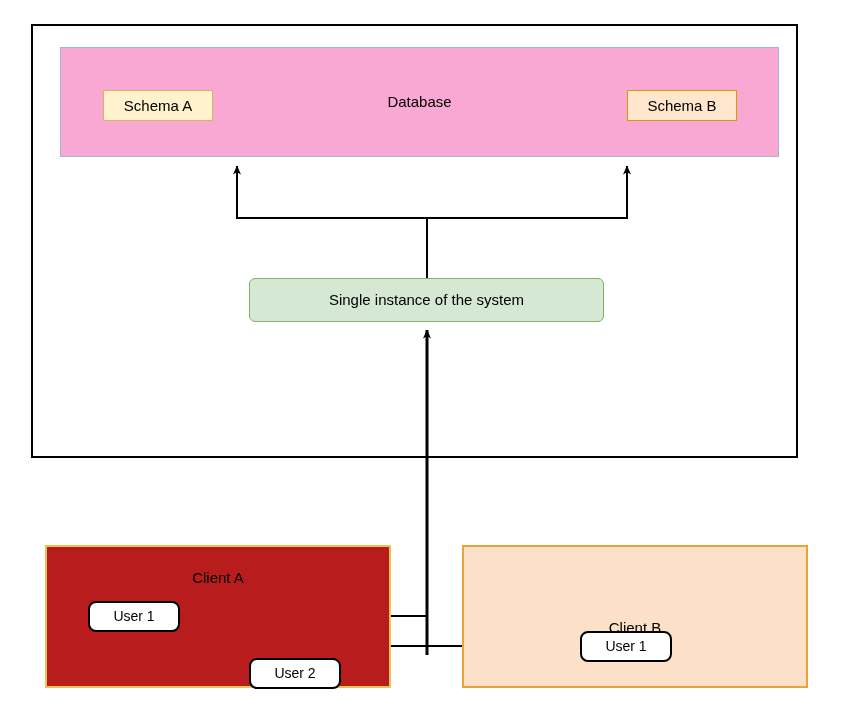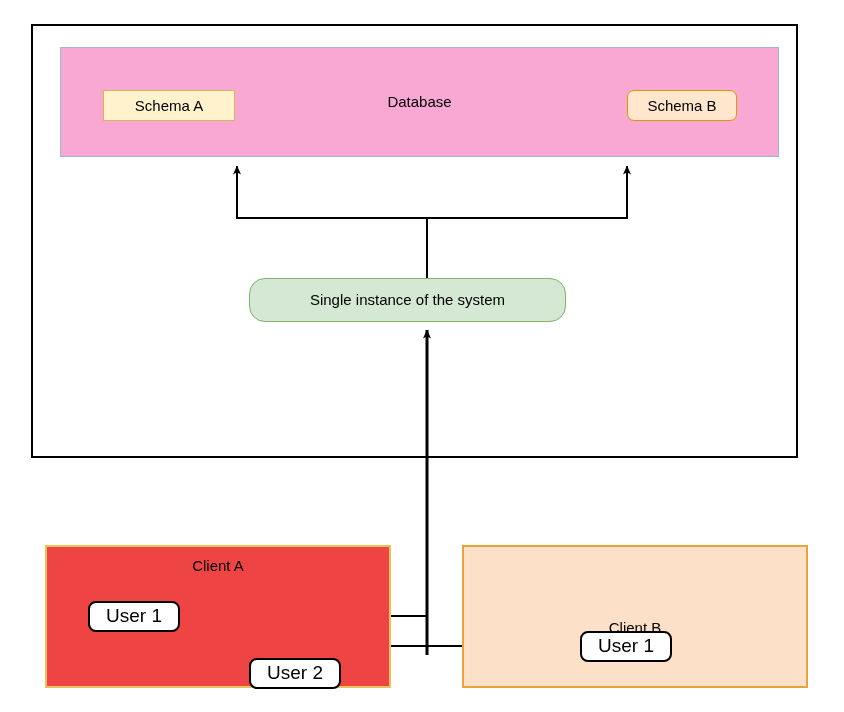--- a/index.html
+++ b/index.html
@@ -63,41 +63,41 @@
     border: 1px solid #d79b00;
   }
   
   .instance-box {
     background: #d5e8d4;
     border: 1px solid #82b366;
     border-radius: 6px;
   }
   
   .client-a {
-    background: #ef4444;
+    background: #b91c1c;
     border: 2px solid #e8c35a;
     align-items: flex-start;
-    padding-top: 10px;
+    padding-top: 22px;
   }
   .client-b {
     background: #fde0c8;
     border: 2px solid #e8a33d;
     align-items: center;
     padding-top: 22px;
   }
   .client-title {
     font-size: 15px;
     color: #000000;
   }
   
   .user-box {
     background: #ffffff;
     border: 2px solid #000000;
     border-radius: 8px;
-    font-size: 19px;
+    font-size: 14px;
     z-index: 5;
   }
 </style>
 </head>
 <body>
 
 <div id="canvas">
 
   <svg class="edges" viewBox="0 0 844 712">
     <defs>
@@ -119,29 +119,29 @@
   </svg>
 
   <div class="node outer-boundary" style="left:31px; top:24px; width:767px; height:434px;">
     <span></span>
   </div>
 
   <div class="node database-box" style="left:60px; top:47px; width:719px; height:110px;">
     <span class="database-label" style="left:0; right:0; top:45px;">Database</span>
   </div>
 
-  <div class="node schema-a" style="left:103px; top:90px; width:132px; height:31px;">
+  <div class="node schema-a" style="left:103px; top:90px; width:110px; height:31px;">
     <span>Schema A</span>
   </div>
 
-  <div class="node schema-b" style="left:627px; top:90px; width:110px; height:31px;border-radius:7px;">
+  <div class="node schema-b" style="left:627px; top:90px; width:110px; height:31px;">
     <span>Schema B</span>
   </div>
 
-  <div class="node instance-box" style="left:249px; top:278px; width:317px; height:44px;border-radius:16px;">
+  <div class="node instance-box" style="left:249px; top:278px; width:355px; height:44px;">
     <span>Single instance of the system</span>
   </div>
 
   <div class="node client-a" style="left:45px; top:545px; width:346px; height:143px;">
     <span class="client-title">Client A</span>
   </div>
 
   <div class="node client-b" style="left:462px; top:545px; width:346px; height:143px;">
     <span class="client-title">Client B</span>
   </div>

